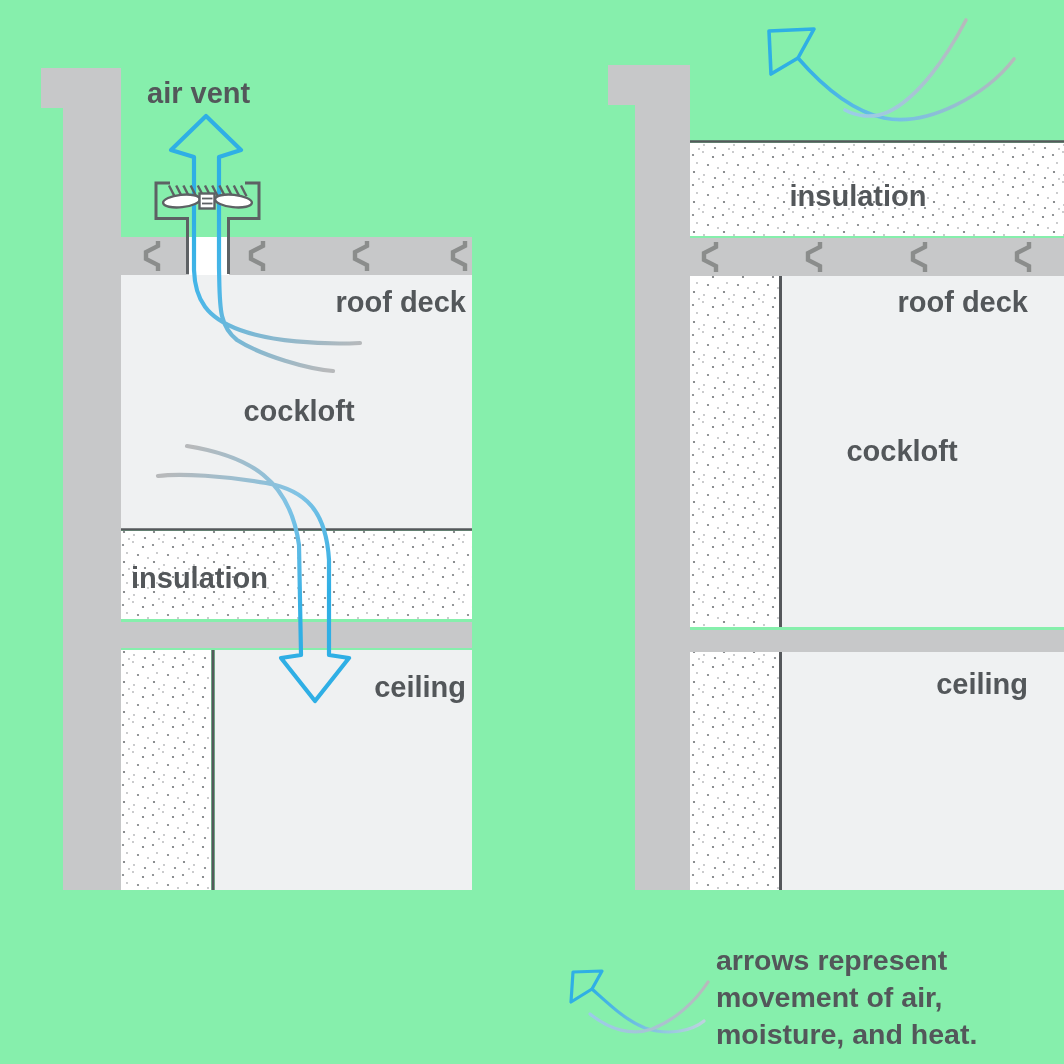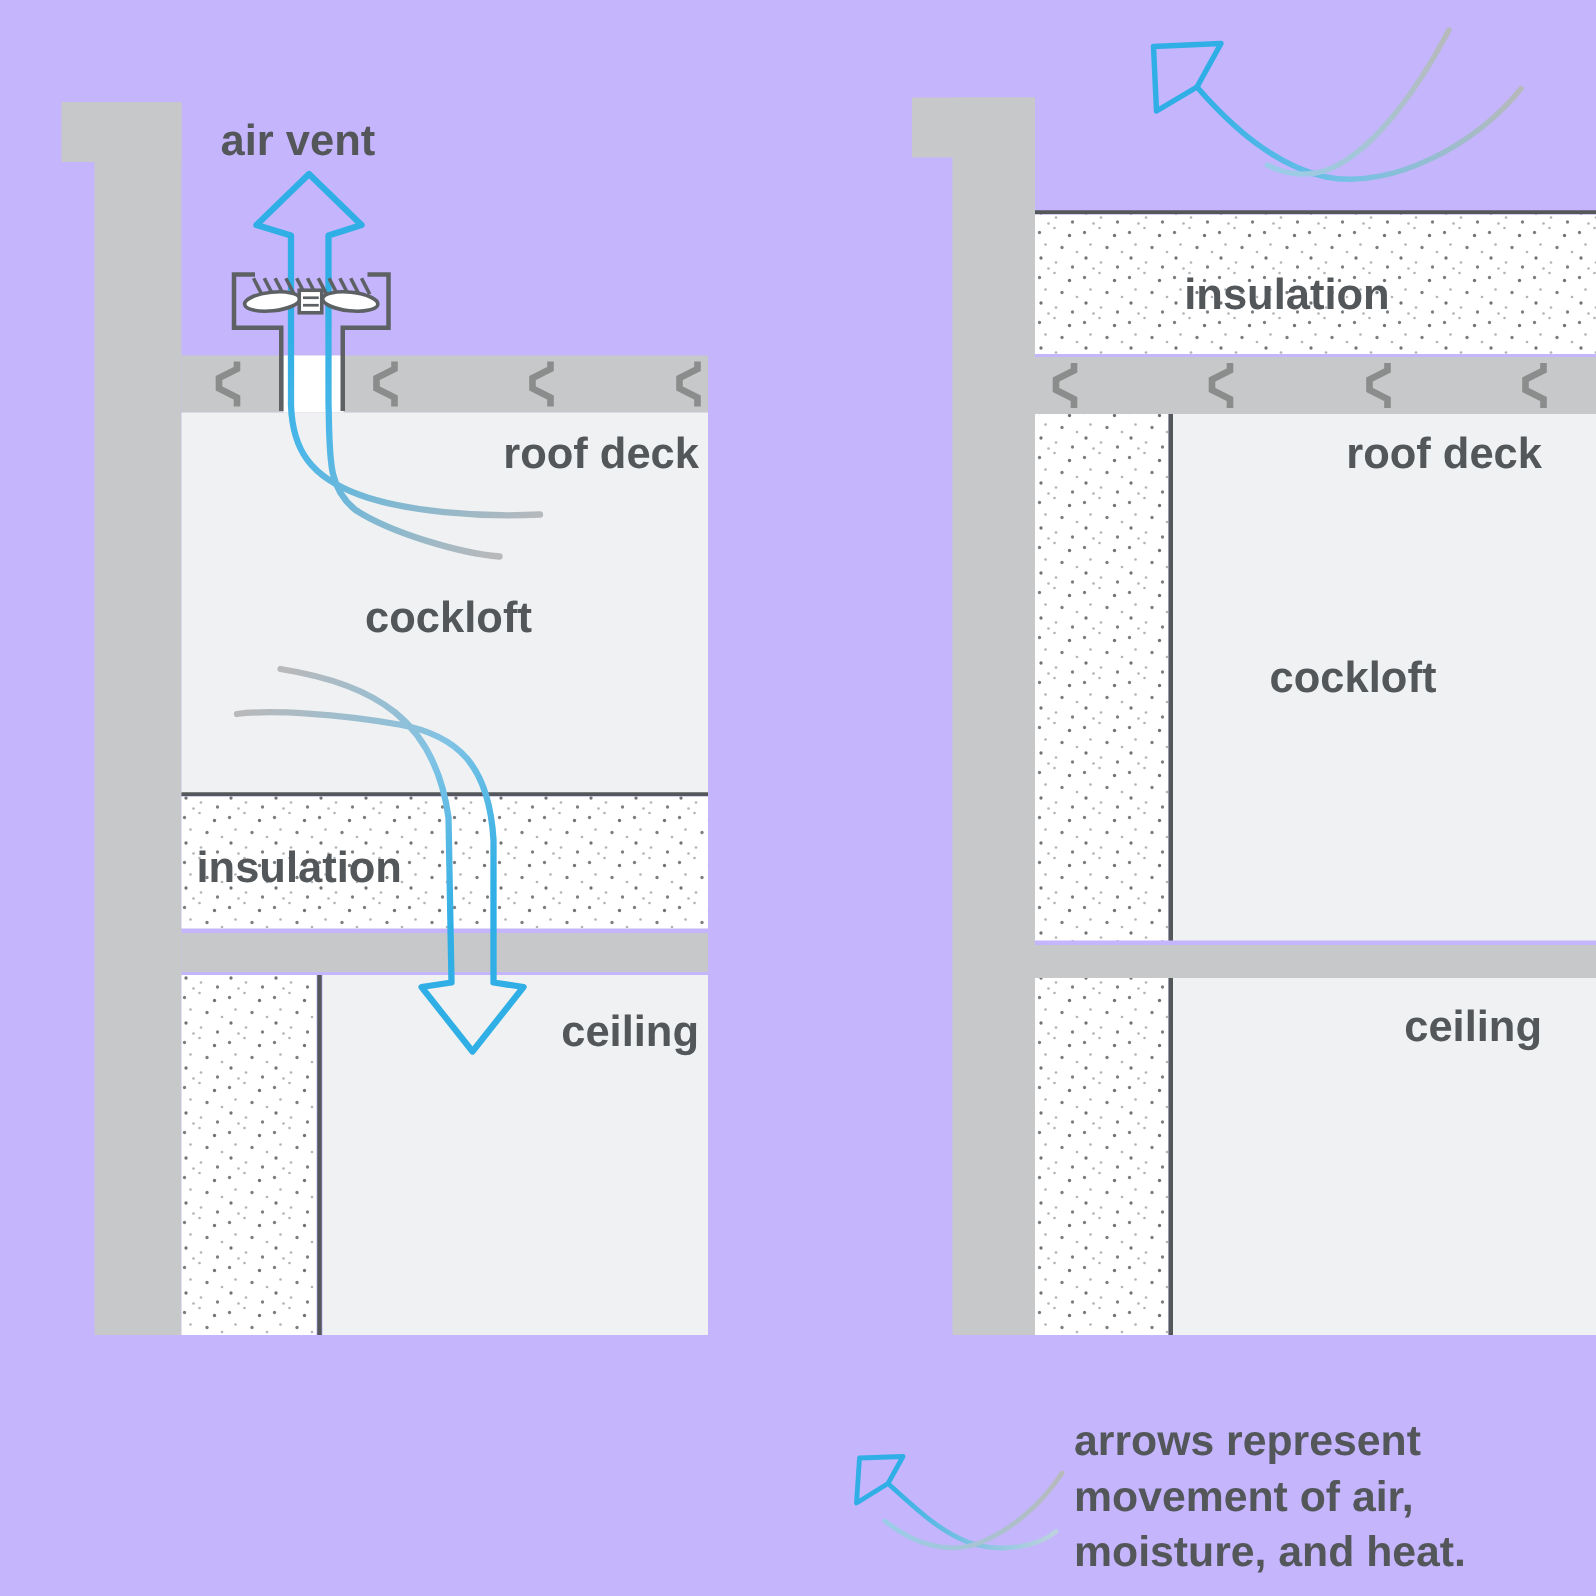--- a/index.html
+++ b/index.html
@@ -1,16 +1,16 @@
 <!DOCTYPE html>
 <html><head>
 <meta charset="utf-8">
 <style>
   html,body{margin:0;padding:0;background:#ffffff;}
-  .canvas{position:relative;width:1064px;height:1064px;background:#c4b5fd;overflow:hidden;}
+  .canvas{position:relative;width:1064px;height:1064px;background:#86efac;overflow:hidden;}
   svg{display:block;}
   .lbl{font:700 29px "Liberation Sans", sans-serif;fill:#53575a;}
   .legend-lbl{font:700 28.5px "Liberation Sans", sans-serif;fill:#53575a;}
 </style>
 </head>
 <body>
 
 <div class="canvas">
 <svg width="1064" height="1064" viewBox="0 0 1064 1064" xmlns="http://www.w3.org/2000/svg">
   <defs>

